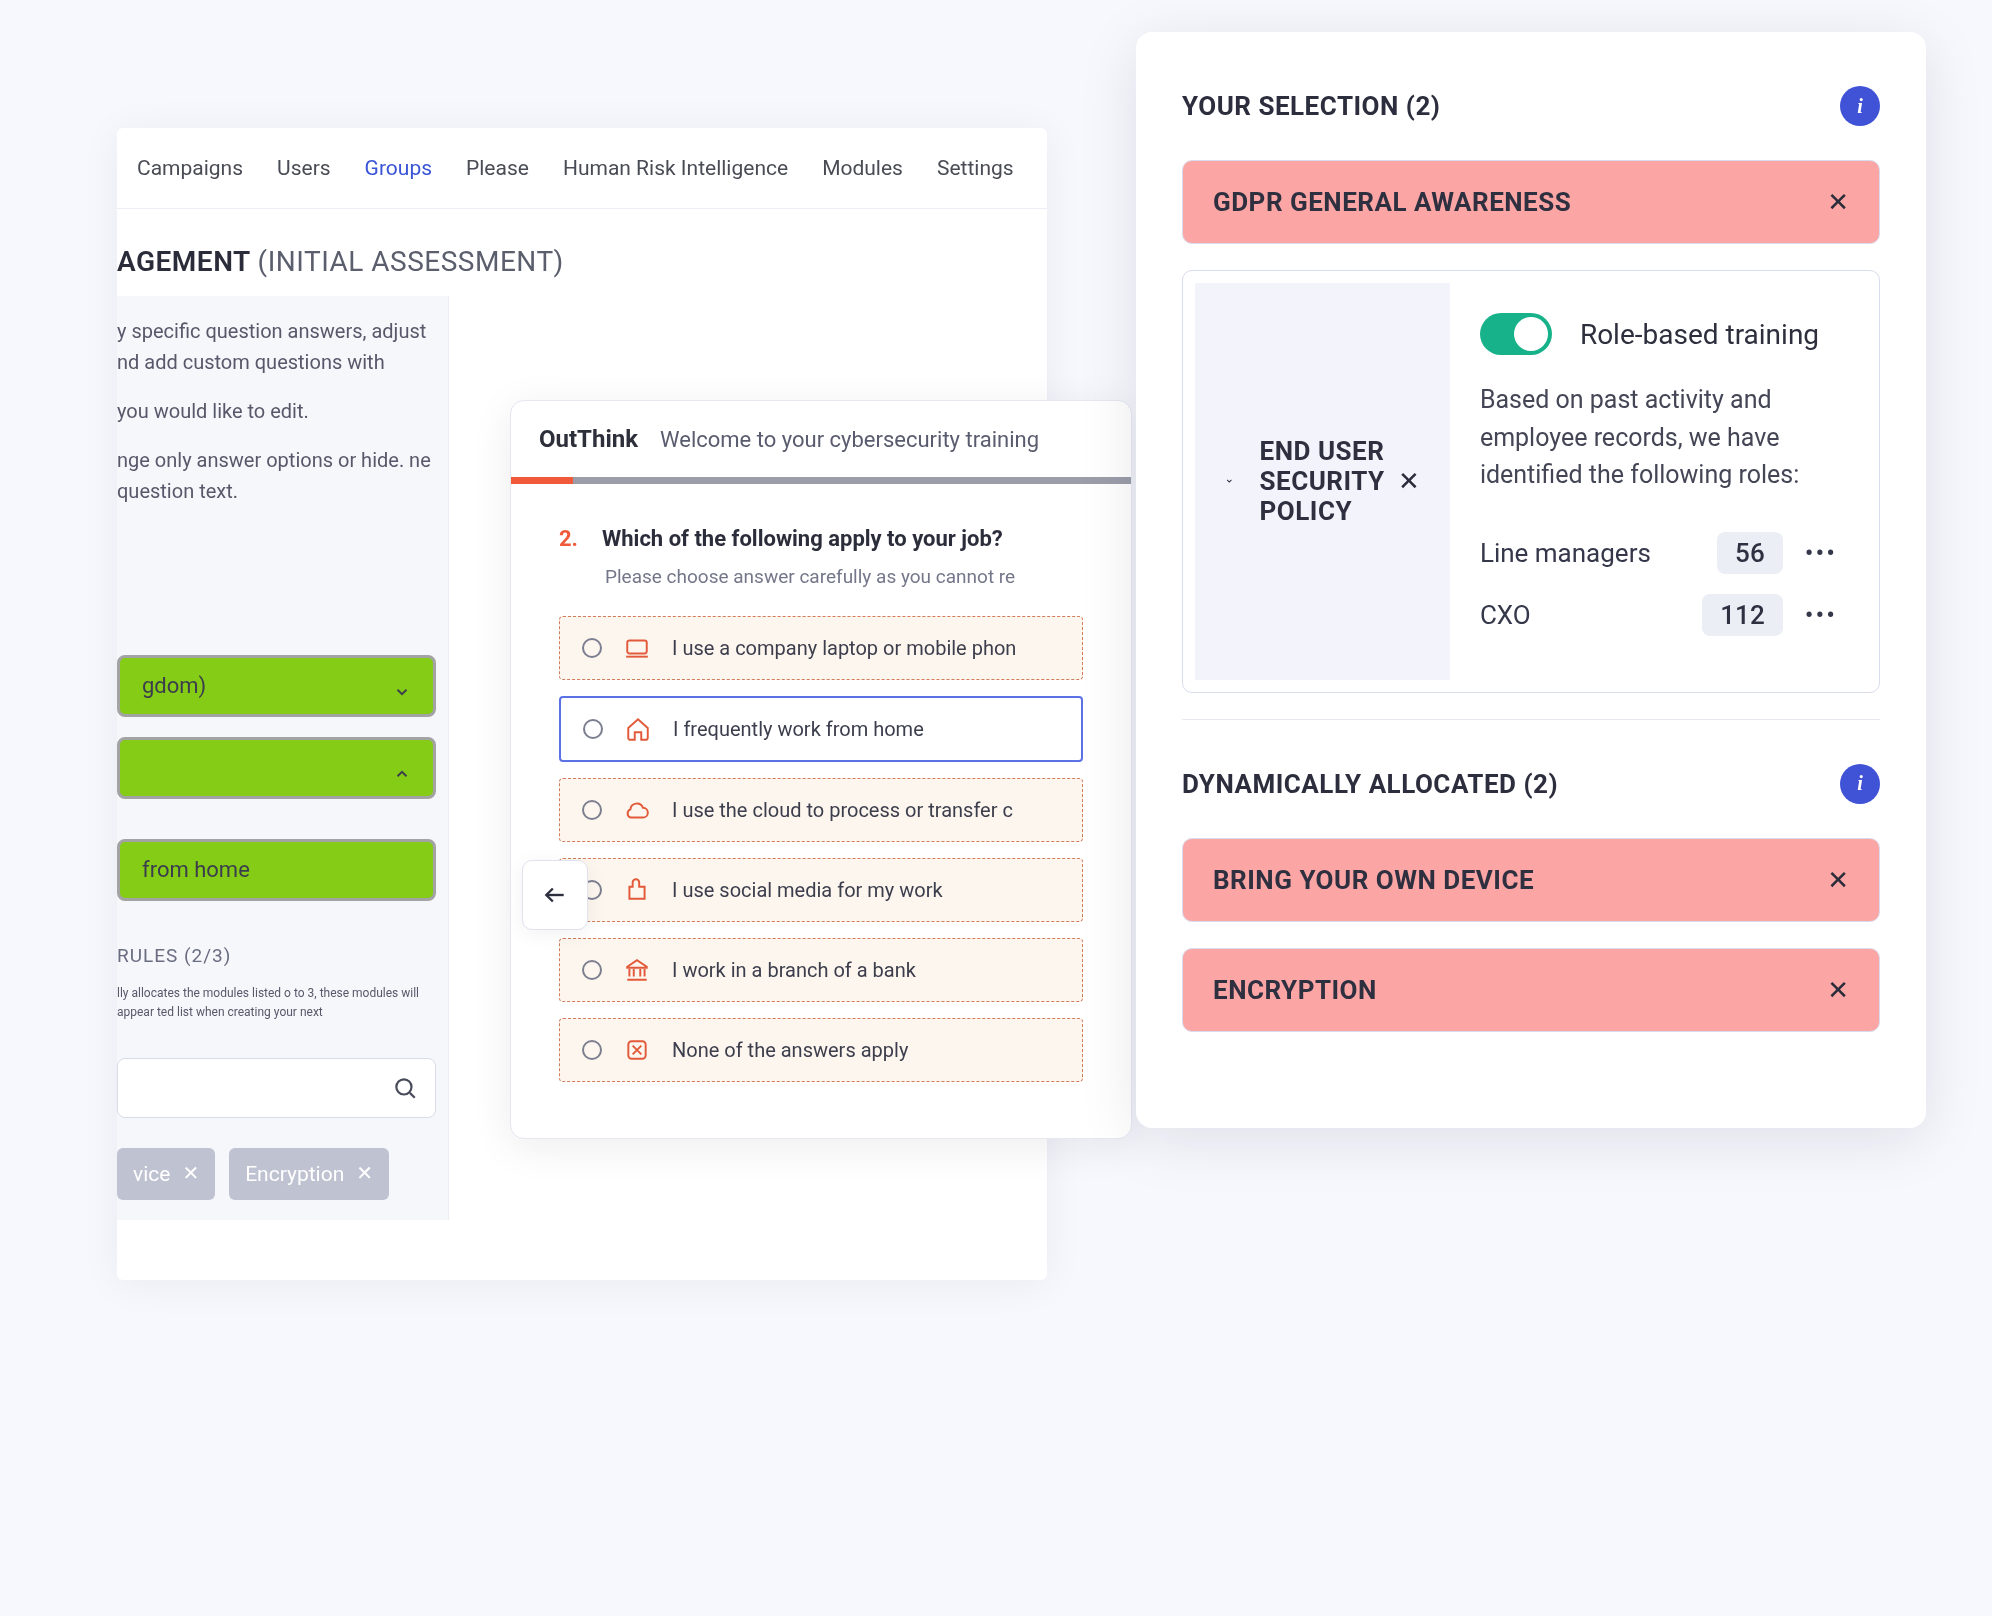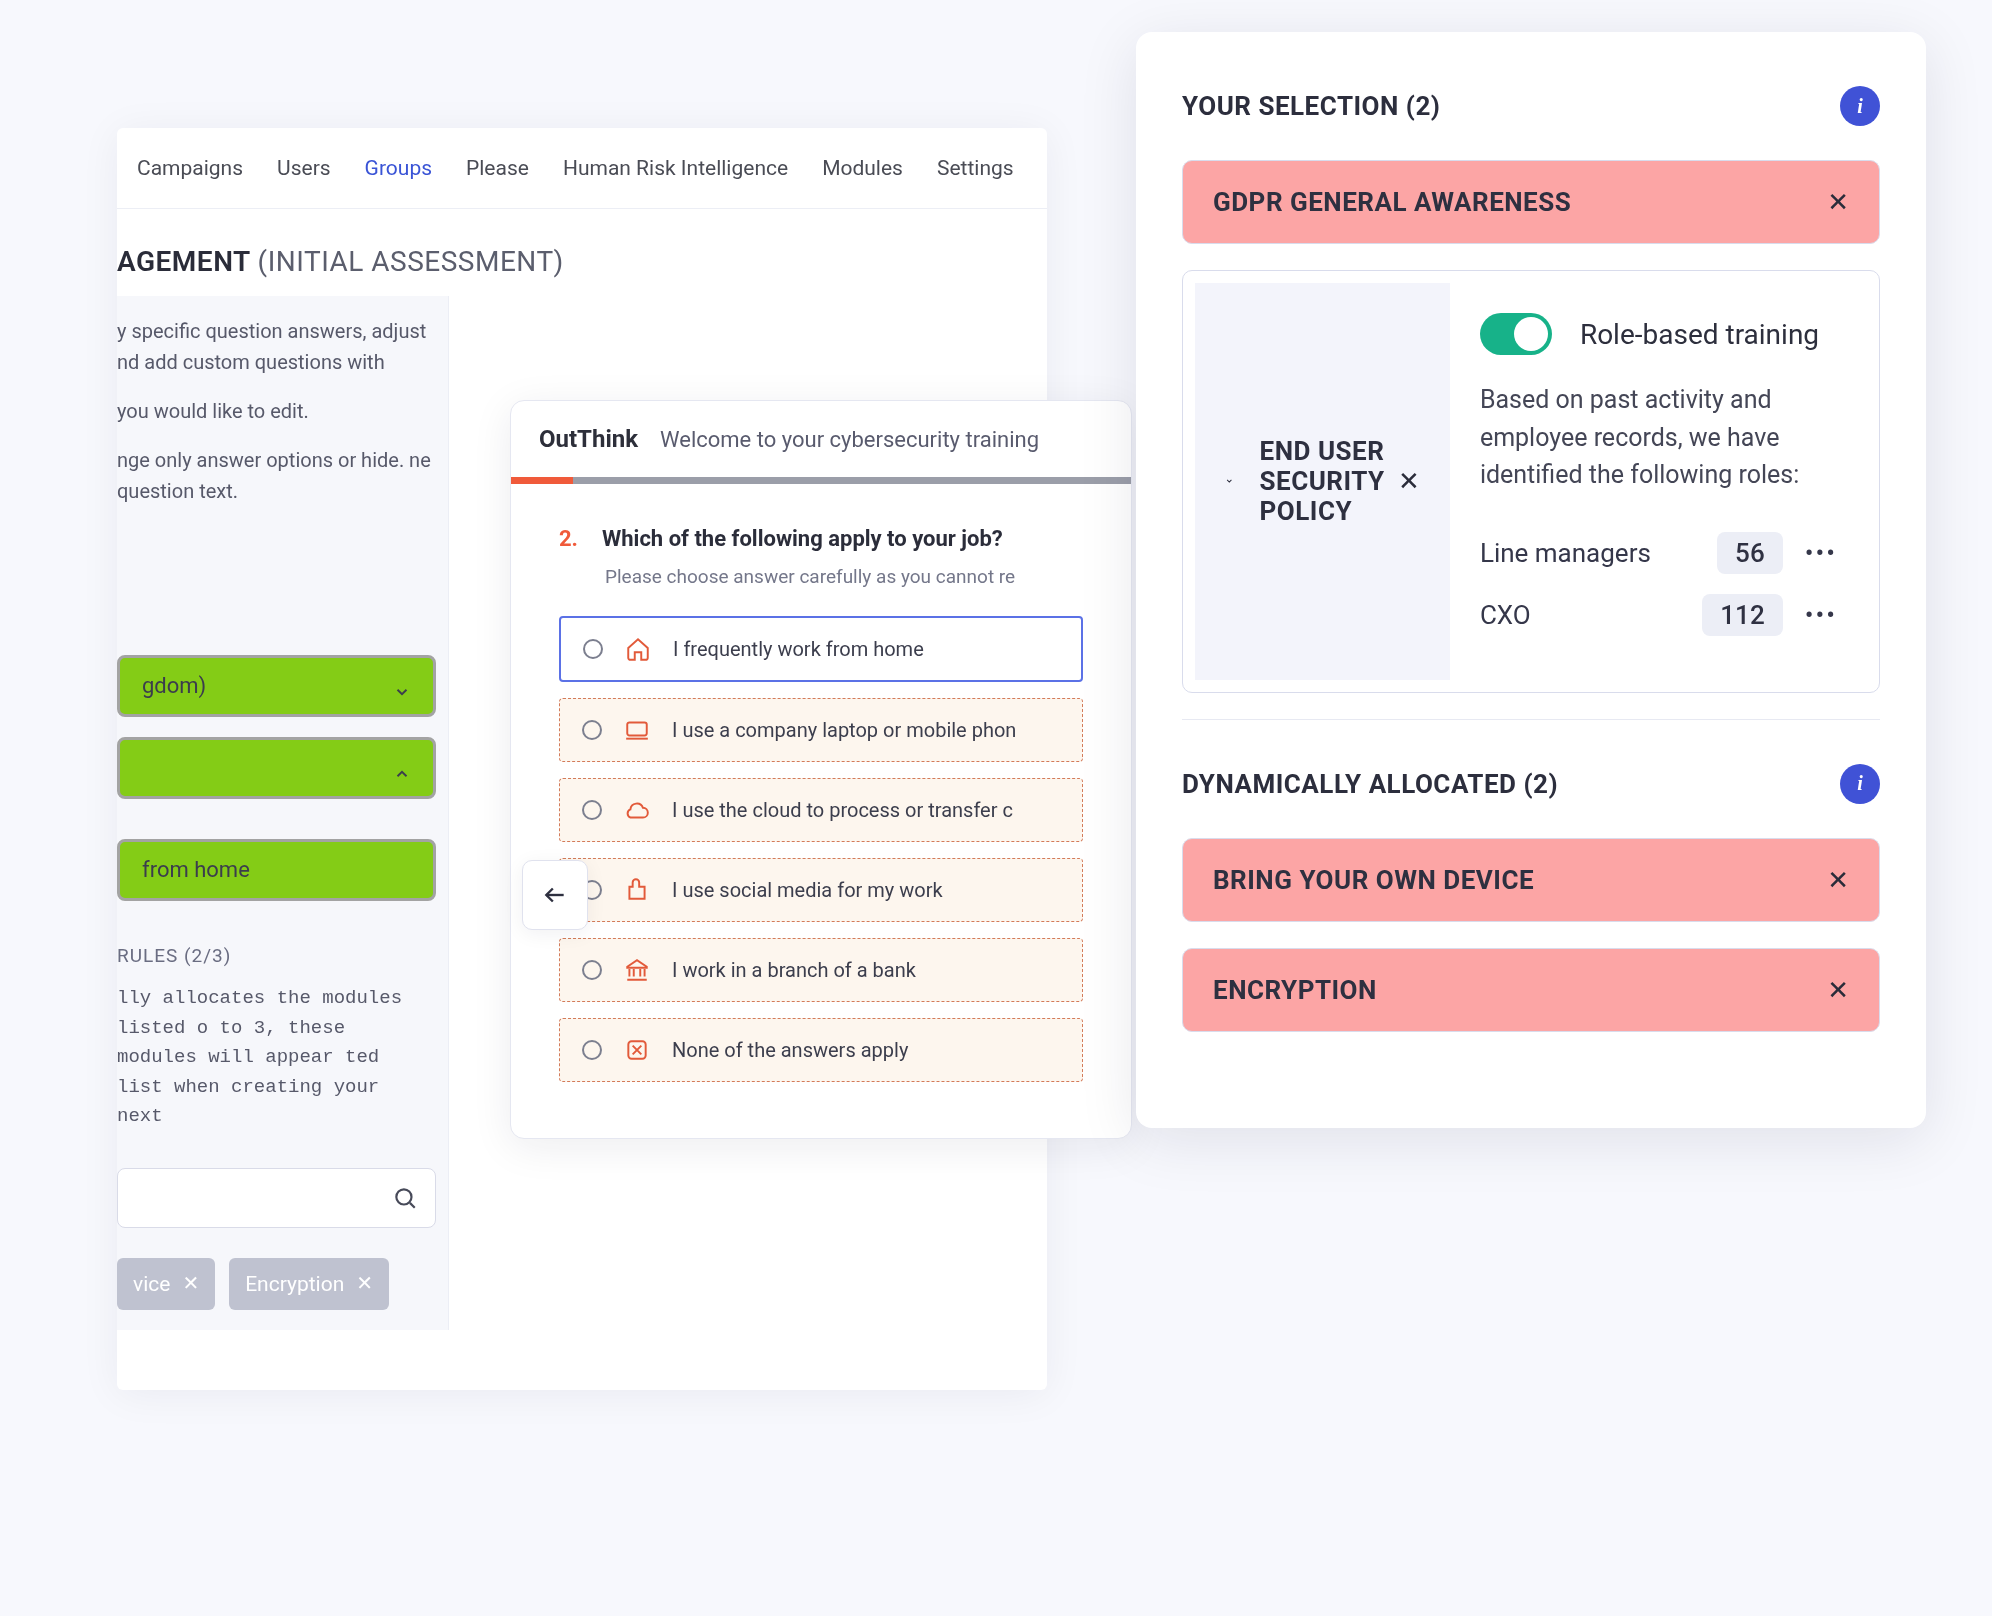--- a/index.html
+++ b/index.html
@@ -38,21 +38,21 @@
 
   .dd {
     background:#84cc16; border:3px solid #a3a3a3; border-radius:8px;
     height:62px; display:flex; align-items:center; justify-content:space-between;
     padding:0 22px; color:#3b3d4d; font-size:22px; margin:20px 0;
   }
   .chev { width:18px; height:18px; display:inline-block; }
   .chev svg { width:100%; height:100%; }
 
   .rules-h { font-size:19px; letter-spacing:1px; color:#6a6d82; margin:40px 0 14px; }
-  .left-col p.small { font-size:19px;font-family:Liberation Mono, monospace; }
+  .left-col p.small { font-size:12px; }
 
   .search-box { position:relative; margin-top:36px; }
   .search-box .box { background:#fff; border:1px solid #d9dbe8; border-radius:8px; height:60px; }
   .search-box .icon { position:absolute; right:18px; top:17px; width:26px; height:26px; color:#474a59; }
   .chips { display:flex; gap:14px; margin-top:30px; }
   .chip { background:#bfc2d0; color:#fff; font-size:21px; border-radius:6px; padding:10px 16px; display:flex; align-items:center; gap:12px; }
   .chip .x { font-size:20px; }
 
   
   .quiz-wrap { position:absolute; left:510px; top:400px; width:622px; background:#fff; border:1px solid #e5e7f1; border-radius:14px; box-shadow:0 8px 40px rgba(20,20,50,0.08); }
@@ -211,38 +211,38 @@
     <div class="bar1"></div>
       <div class="bar2"></div>
   </div>
   <div class="quiz-body">
     <div class="q-row">
       <span class="q-num">2.</span>
       <span class="q-txt">Which of the following apply to your job?</span>
     </div>
     <div class="q-hint">Please choose answer carefully as you cannot re</div>
 
-    <div class="ans first">
-      <span class="radio"></span>
-      <span class="ans-icon">
-        <svg viewBox="0 0 24 24" fill="none" stroke="currentColor" stroke-width="1.8">
-            <path d="M3 11 12 3l9 8v9a2 2 0 0 1-2 2h-4v-7h-6v7H5a2 2 0 0 1-2-2z"></path>
-          </svg>
-      </span>
-      <span>I frequently work from home</span>
-    </div>
     <div class="ans">
       <span class="radio"></span>
       <span class="ans-icon">
         <svg viewBox="0 0 24 24" fill="none" stroke="currentColor" stroke-width="1.8">
             <rect x="3" y="5" width="18" height="12" rx="2"></rect>
             <path d="M2 20h20"></path>
           </svg>
       </span>
       <span>I use a company laptop or mobile phon</span>
+    </div>
+    <div class="ans first">
+      <span class="radio"></span>
+      <span class="ans-icon">
+        <svg viewBox="0 0 24 24" fill="none" stroke="currentColor" stroke-width="1.8">
+            <path d="M3 11 12 3l9 8v9a2 2 0 0 1-2 2h-4v-7h-6v7H5a2 2 0 0 1-2-2z"></path>
+          </svg>
+      </span>
+      <span>I frequently work from home</span>
     </div>
     <div class="ans">
       <span class="radio"></span>
       <span class="ans-icon">
         <svg viewBox="0 0 24 24" fill="none" stroke="currentColor" stroke-width="1.8">
             <path d="M17.5 19a4.5 4.5 0 0 0 0-9 6 6 0 0 0-11.6 1.5A4 4 0 0 0 6 19z"></path>
           </svg>
       </span>
       <span>I use the cloud to process or transfer c</span>
     </div>

